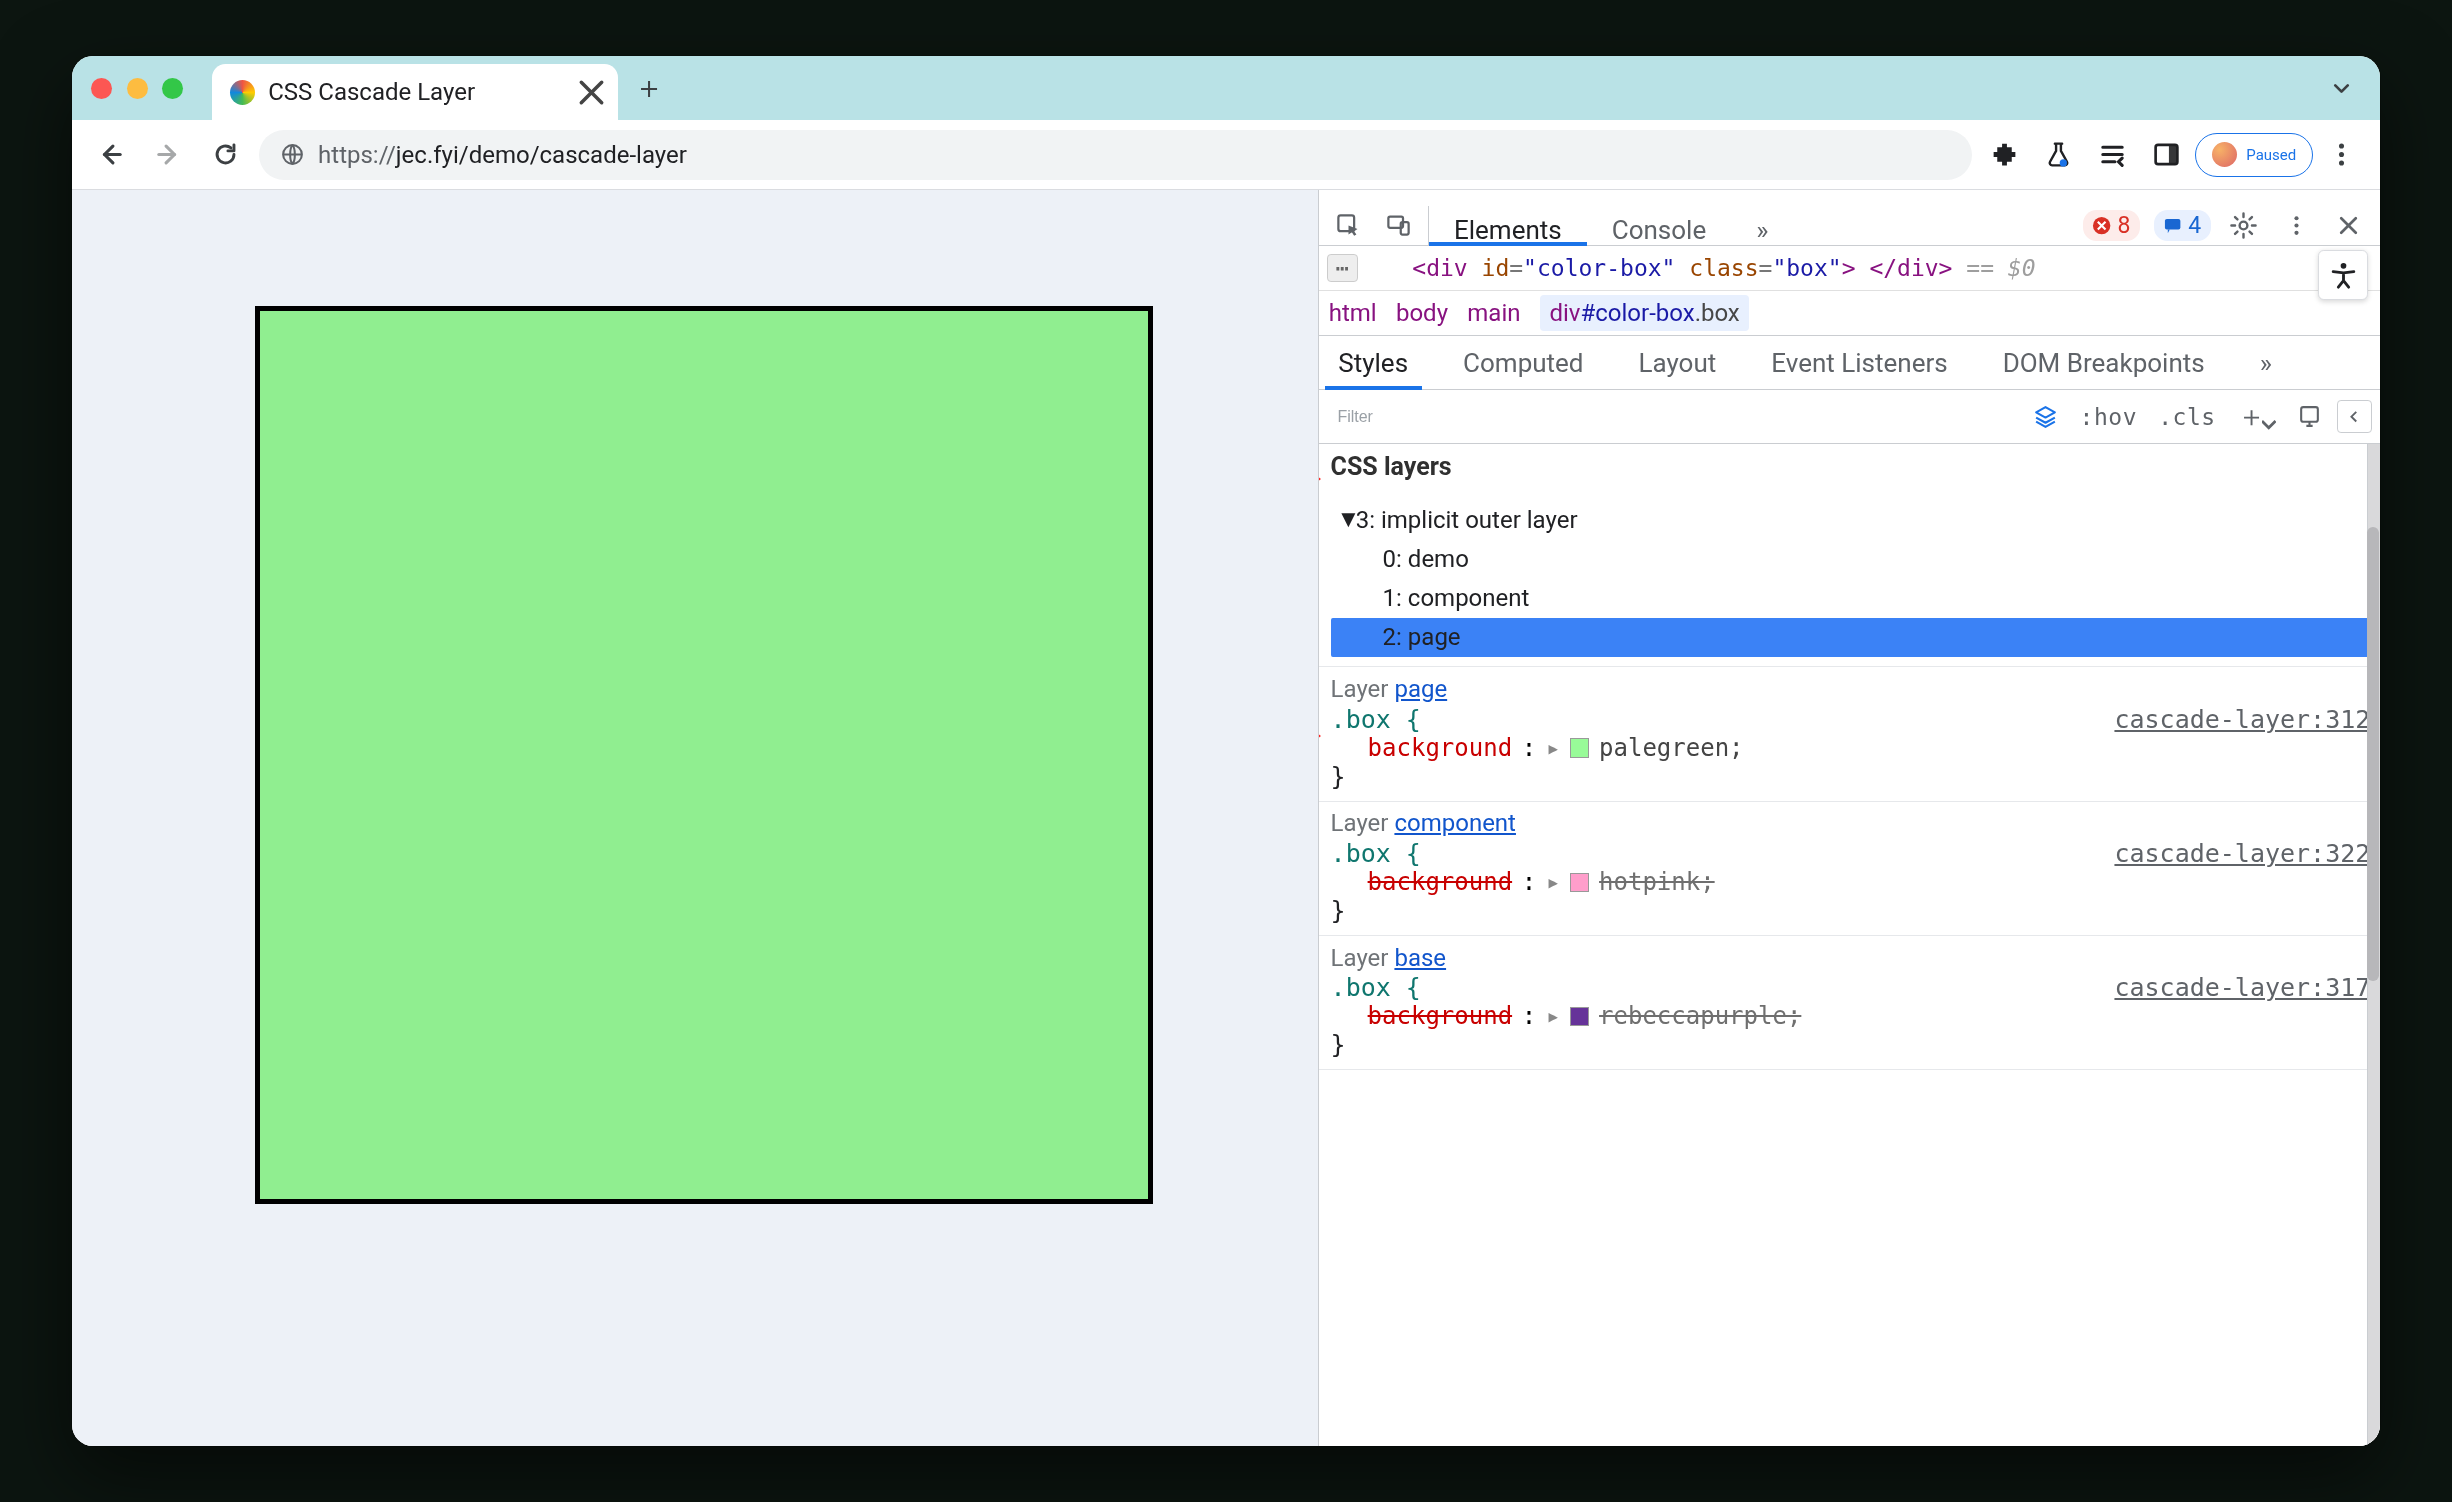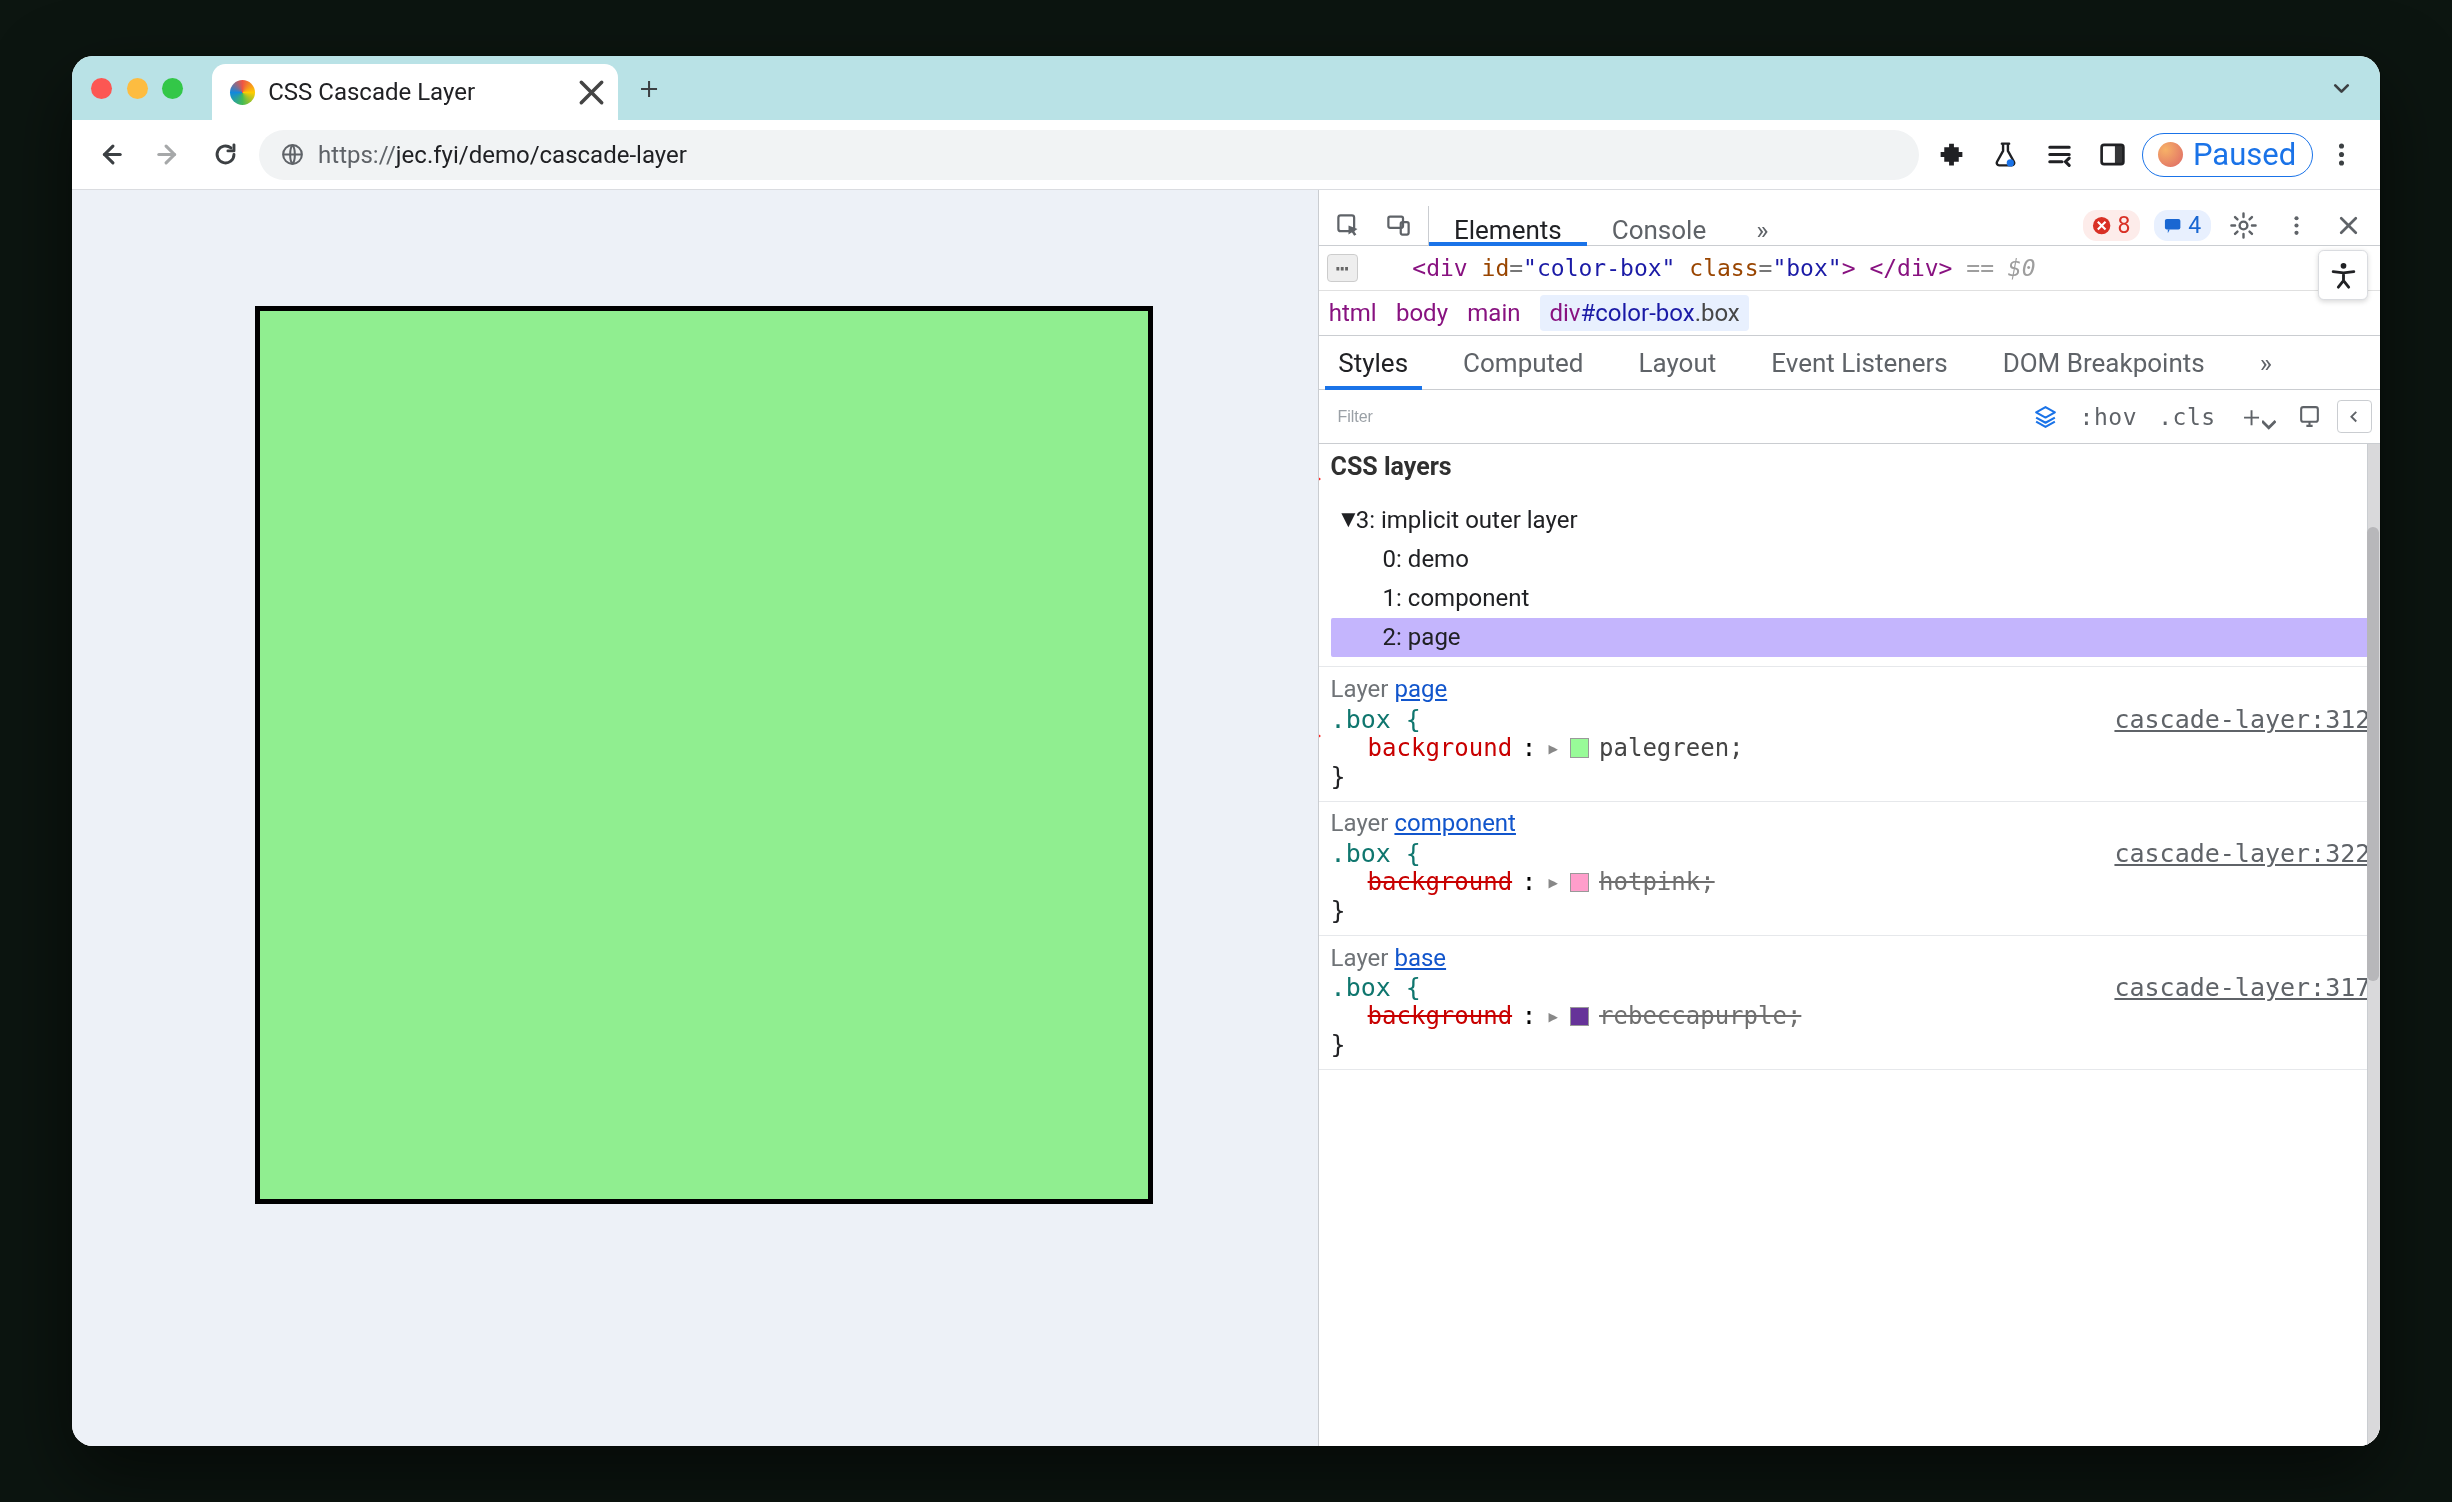--- a/index.html
+++ b/index.html
@@ -72,21 +72,21 @@
   .tbtn{width:50px;height:50px;display:flex;align-items:center;justify-content:center;border-radius:50%}
   .tbtn svg{width:29px;height:29px}
   .omnibox{
     flex:1; height:50px; background:#f1f3f4; border-radius:25px;
     display:flex; align-items:center; padding:0 21px; gap:13.5px; color:#5f6368;
   }
   .omnibox .url{font-size:24px}
   .omnibox .url .scheme{color:#5f6368}
   .omnibox .url .rest{color:#202124}
   .toolbar-right{display:flex;align-items:center;gap:3.9px}
-  .paused-pill{height:44px;border:1.9px solid #1a73e8;border-radius:23px;display:flex;align-items:center;gap:9.7px;padding:0 15.4px;color:#1a73e8;font-size:31px}
+  .paused-pill{height:44px;border:1.9px solid #1a73e8;border-radius:23px;display:flex;align-items:center;gap:9.7px;padding:0 15.4px;color:#1a73e8;font-size:15px}
   .avatar-sm{width:25px;height:25px;border-radius:50%;background:radial-gradient(circle at 30% 30%, #f7b267,#d66);}
 
   
   .content{flex:1;display:flex;min-height:0}
   .page-area{flex:1;background:#edf1f7;display:flex;align-items:flex-start;justify-content:flex-start;padding:116px 0 0 183px}
   .color-box{width:898px;height:898px;background:#90ee90;border:5.8px solid #000}
 
   .devtools{width:1062px;border-left:1px solid #cacdd1;display:flex;flex-direction:column;background:#fff;position:relative}
 
   
@@ -135,21 +135,21 @@
   .ctrl .plus{font-size:29px}
   .ctrl.box{border:1px solid #cacdd1;border-radius:3.9px;width:35px;height:33px;justify-content:center}
 
   
   .sp-body{flex:1;overflow:auto;position:relative}
   .section{border-bottom:1.9px solid #e6e8eb;padding:7.7px 9.7px 9.7px 11.6px}
   .section h4{font-size:25px;font-weight:700;color:#303030;margin-bottom:20px}
   .tree-row{display:flex;align-items:center;font-size:24px;color:#202124;height:39px;padding-left:5.8px}
   .tree-row .twisty{width:19.3px;display:inline-block;transform:translateY(-1px)}
   .tree-child{padding-left:52px}
-  .tree-row.hl{background:#c4b5fd;border-radius:1.9px}
+  .tree-row.hl{background:#3b82f6;border-radius:1.9px}
 
   .layer-label{color:#6f7377;font-size:24px;margin-bottom:1.9px}
   .layer-label a{color:#1155cc;text-decoration:underline}
   .rule{font-size:25px;color:#202124}
   .rule .sel2{color:#0f766e}
   .rule .src{float:right;color:#5f6368;text-decoration:underline}
   .prop{padding-left:37px;display:flex;align-items:center;gap:9.7px}
   .prop .name{color:#c80000}
   .prop.ov .name,.prop.ov .val{text-decoration:line-through;color:#6f6f6f}
   .prop.ov .name{color:#c80000}

